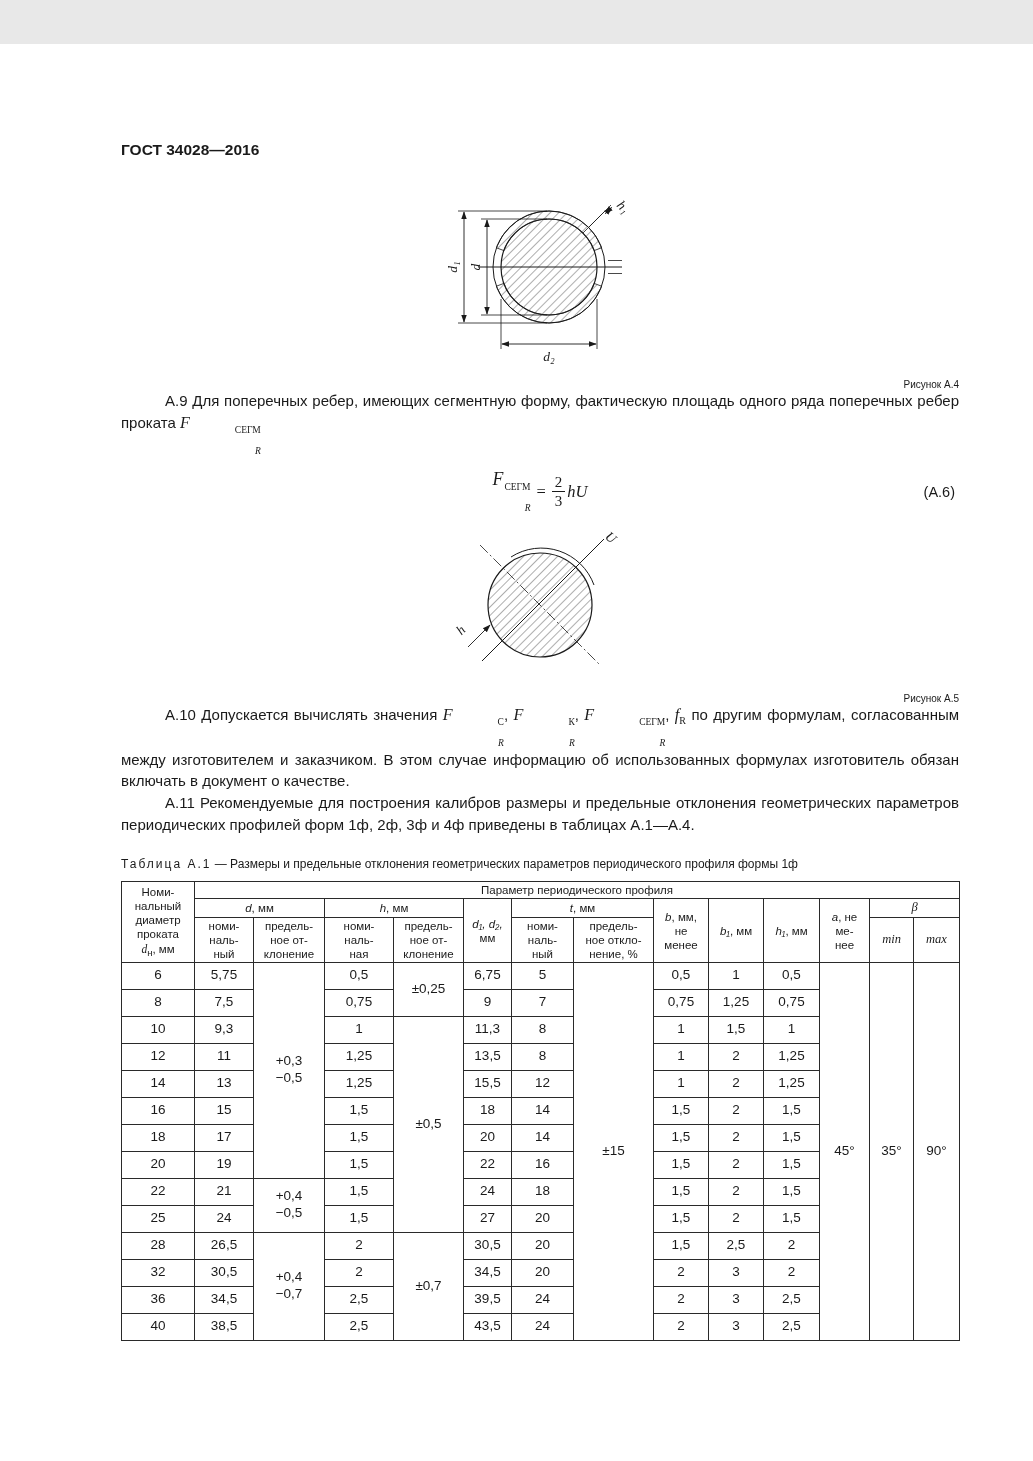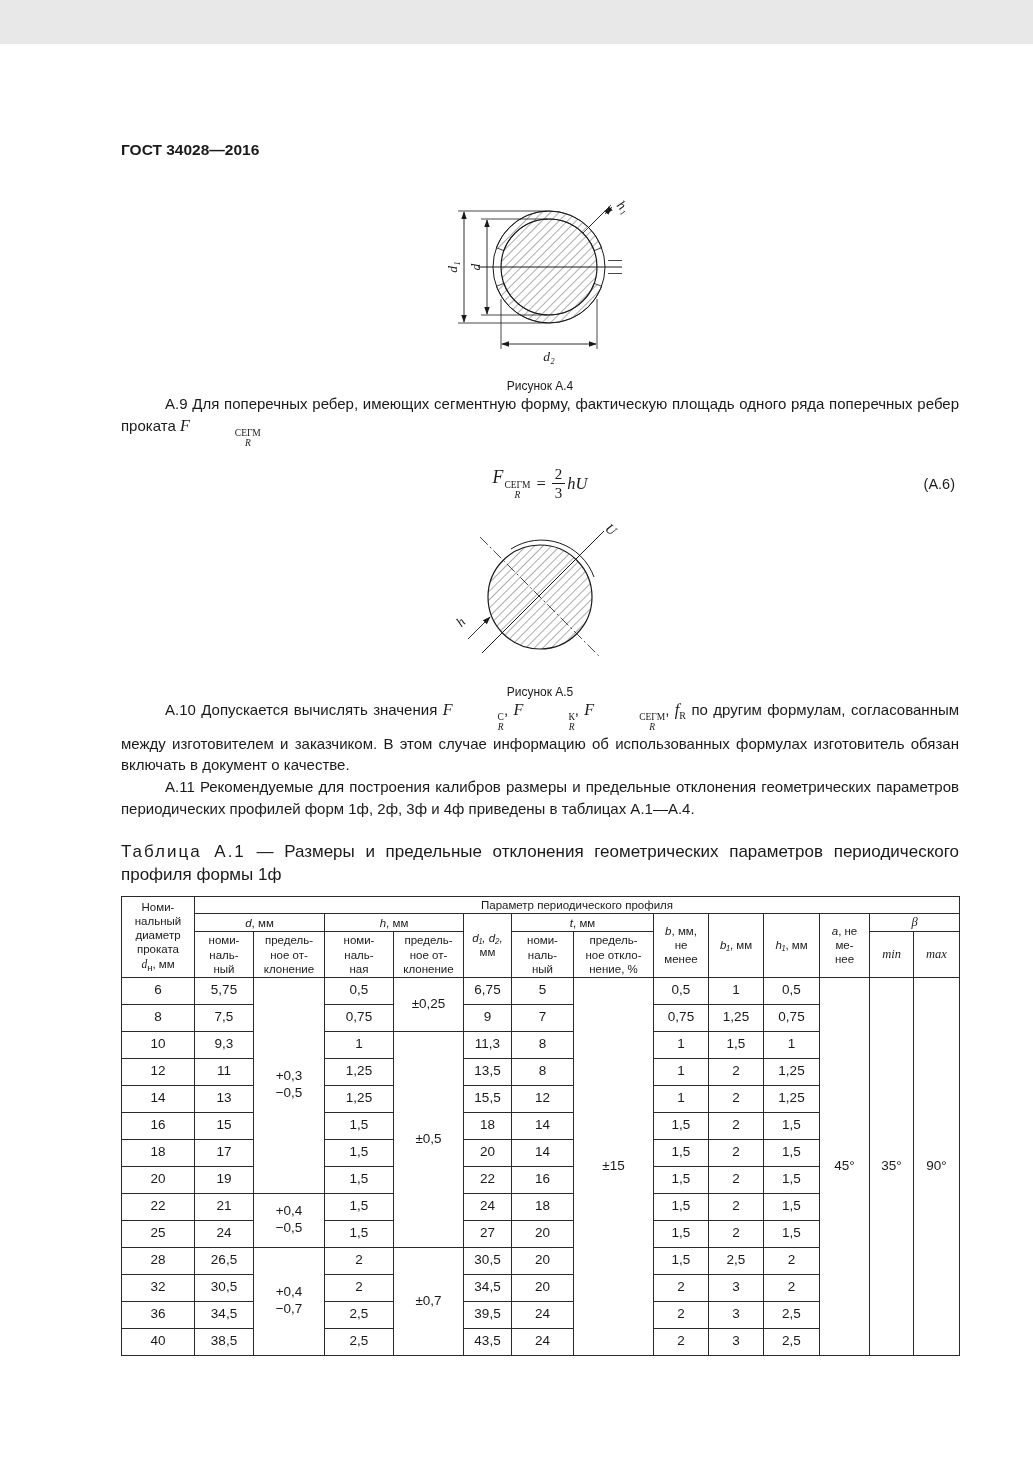--- a/index.html
+++ b/index.html
@@ -5,45 +5,45 @@
   html,body{margin:0;padding:0;background:#e8e8e8;}
   .page{
     width:1033px;height:1461px;background:#ffffff;position:relative;
     box-sizing:border-box;padding:97px 74px 0 121px;overflow:hidden;
     font-family:"Liberation Sans",sans-serif;color:#1a1a1a;margin-top:44px;
   }
   .doc-header{font-weight:bold;font-size:15.5px;}
   .fig-wrap{text-align:center;}
   .fig-a4{margin-top:28px;}
   .fig-a5{margin-top:14px;}
-  .fig-caption{font-size:12px;margin-top:10px;}
+  .fig-caption{font-size:10px;margin-top:10px;text-align:right;}
   p.body{font-size:15px;line-height:1.45;text-align:justify;margin:0;}
   .indent{text-indent:44px;}
   .mt26{margin-top:26px;}
   
   .fvar{font-family:"Liberation Serif",serif;white-space:nowrap;}
   .fvar .fbase{font-style:italic;font-size:1.08em;}
-  .ss{display:inline-flex;flex-direction:column;align-items:center;
-      font-size:9.5px;line-height:1.05;vertical-align:-5px;margin-left:1px;}
+  .ss{display:inline-flex;flex-direction:column;align-items:flex-end;
+      font-size:9.5px;line-height:1.05;vertical-align:-5px;margin-left:1px;gap:11px;}
   .ss .sup{display:block;font-style:normal;}
   .ss .sub{display:block;font-style:italic;}
   sub.simple{font-size:10px;}
   
   .formula-row{position:relative;text-align:center;margin-top:14px;
                font-family:"Liberation Serif",serif;font-size:16.5px;height:42px;
                display:flex;align-items:center;justify-content:center;}
   .formula-row .feq{margin:0 6px;}
   .frac{display:inline-flex;flex-direction:column;vertical-align:middle;
         font-size:15px;line-height:1.2;text-align:center;margin-right:2px;}
   .frac .num{border-bottom:1.3px solid #1a1a1a;padding:0 3px;}
   .frhs{font-style:italic;}
   .ftag{position:absolute;right:4px;top:50%;transform:translateY(-50%);
         font-family:"Liberation Sans",sans-serif;font-size:14.5px;font-style:normal;}
   
-  .tbl-caption{font-size:17px;line-height:1.4;margin-top:20px;text-align:justify;}
+  .tbl-caption{font-size:12px;line-height:1.4;margin-top:20px;text-align:justify;}
   .tbl-caption .cap-label{letter-spacing:2px;}
   table.a1{border-collapse:collapse;table-layout:fixed;width:838px;margin-top:9px;}
   .a1 th,.a1 td{border:1px solid #2a2a2a;text-align:center;vertical-align:middle;
                 padding:1px 2px;box-sizing:border-box;}
   .a1 thead th{font-weight:normal;font-size:11.5px;line-height:1.22;}
   .a1 thead th .pl{white-space:pre-line;}
   .a1 tbody td{height:27px;font-size:13.5px;white-space:pre-line;line-height:1.25;}
   .a1 .vit{font-style:italic;font-family:"Liberation Serif",serif;font-size:12.5px;}
   .hdr-lines{display:block;white-space:pre-line;}
   .hdr-symline{display:block;margin-top:1px;}

